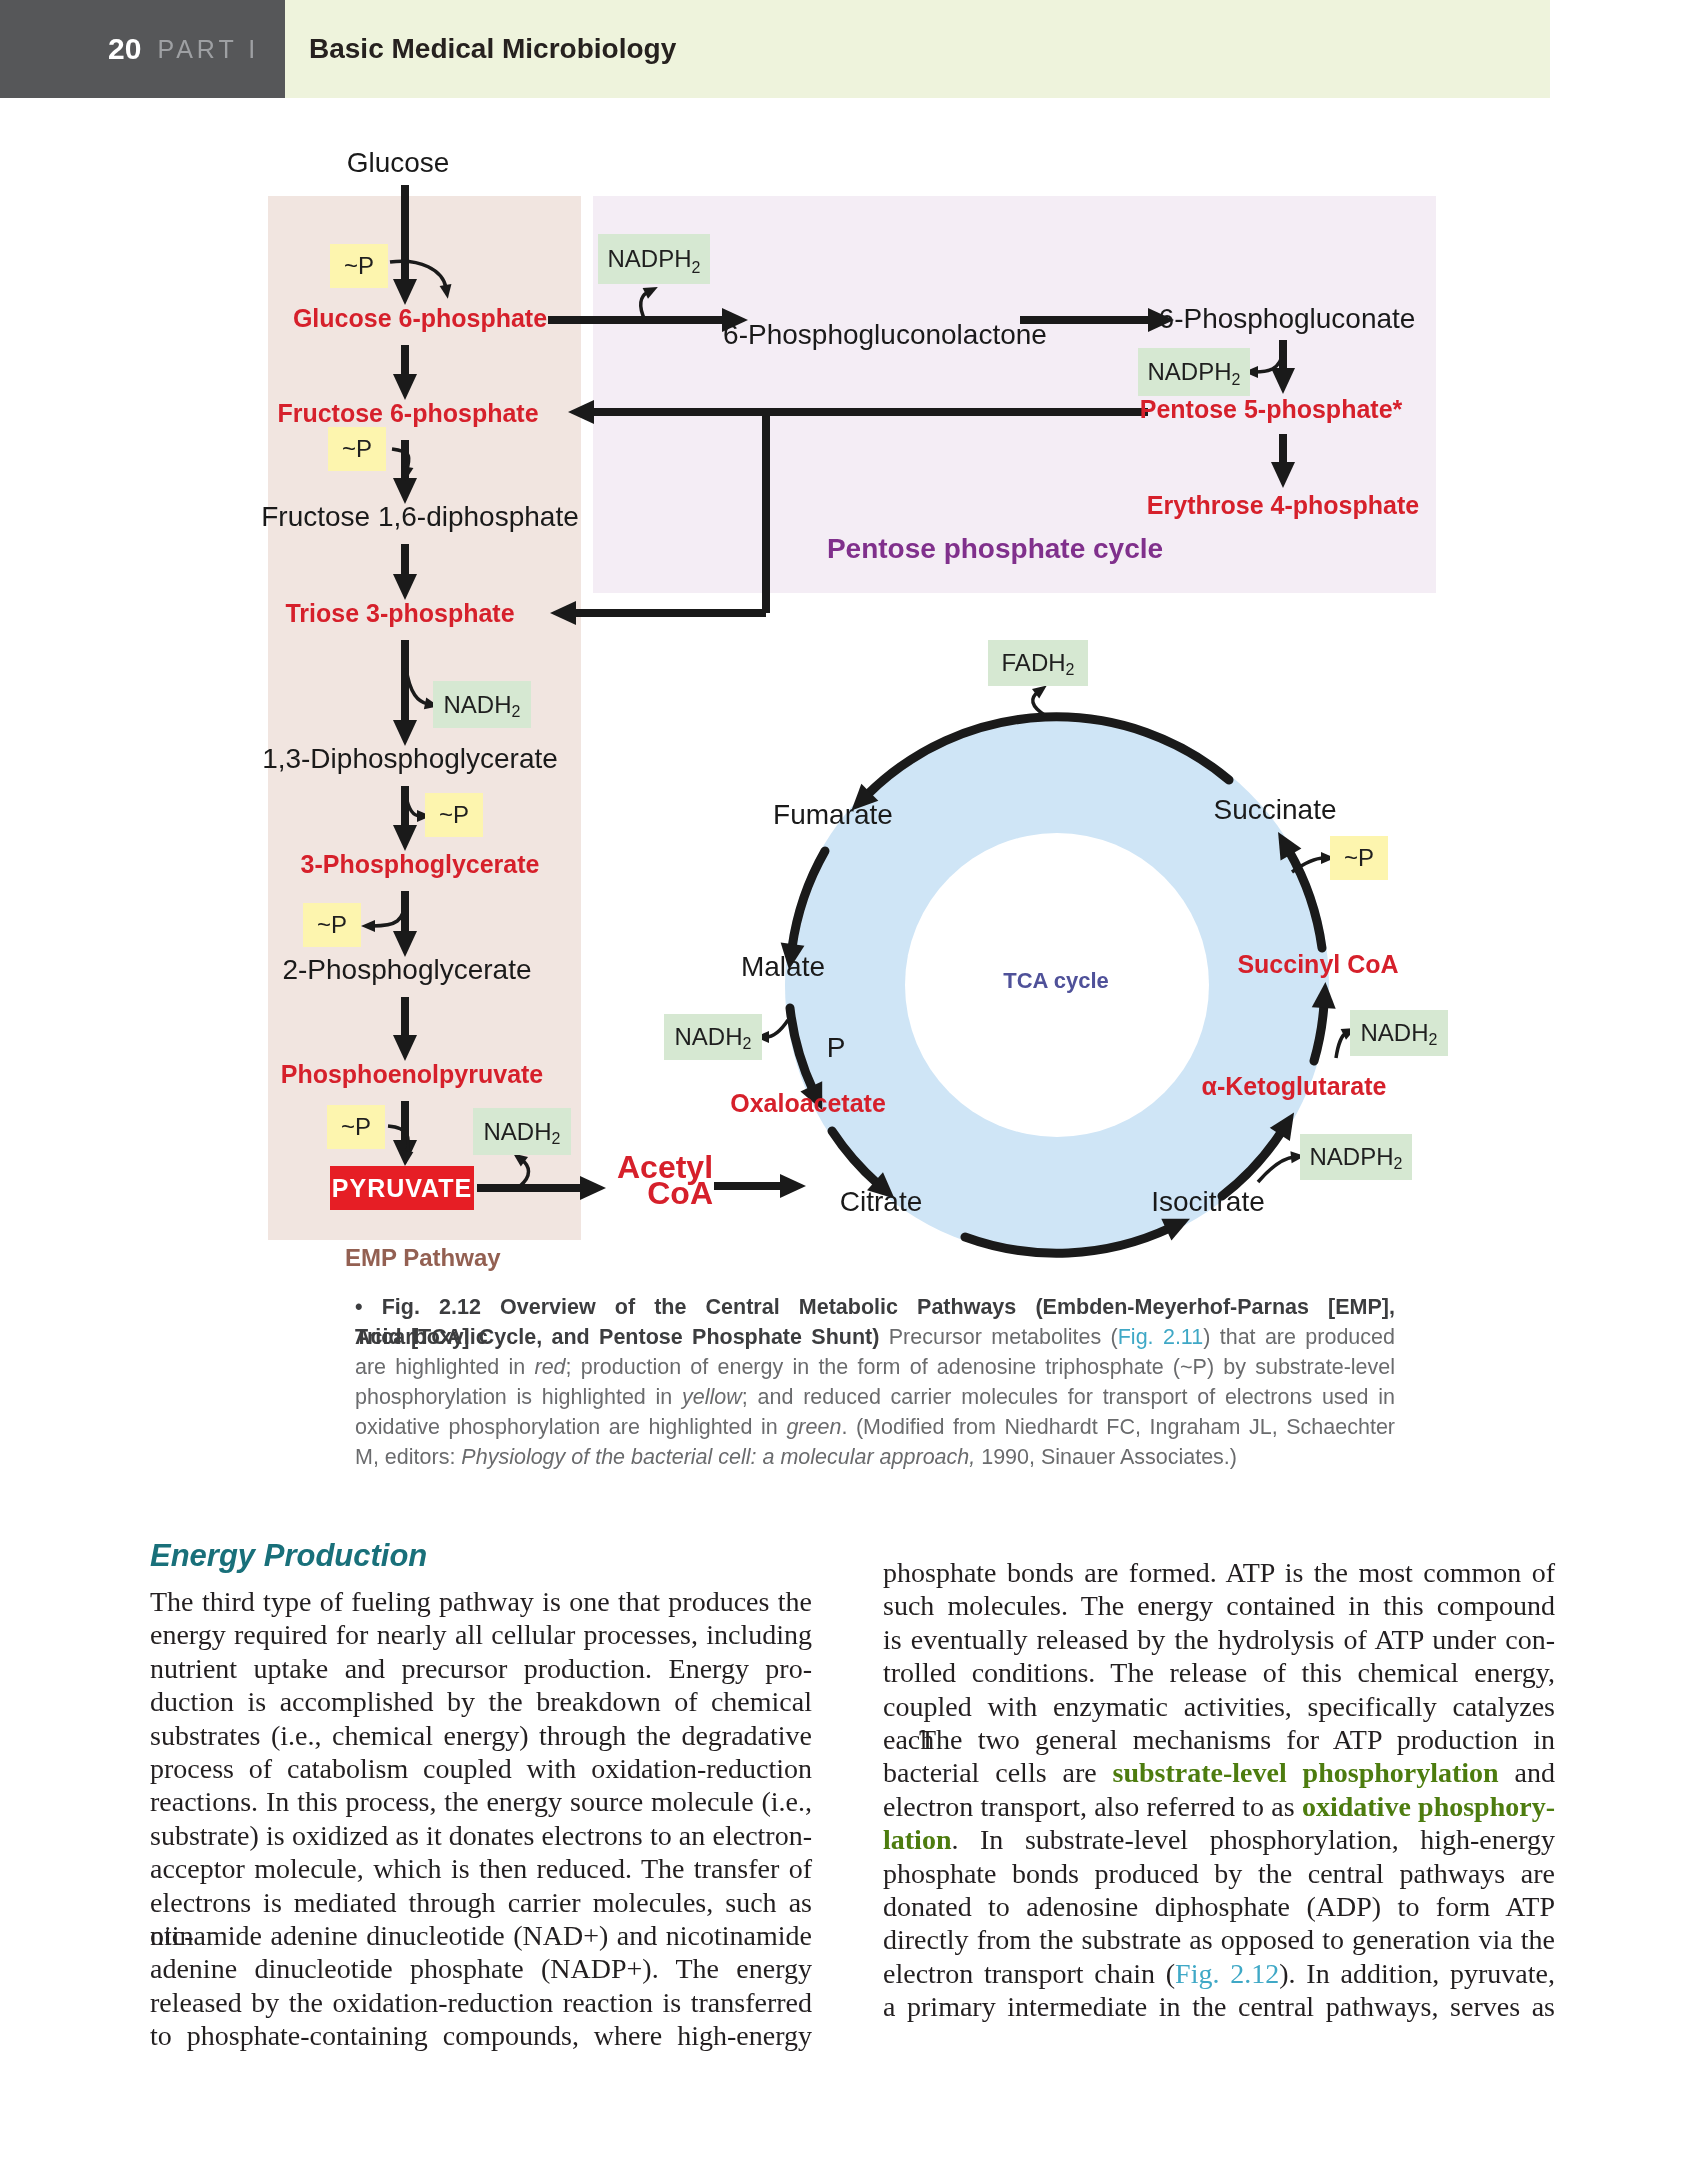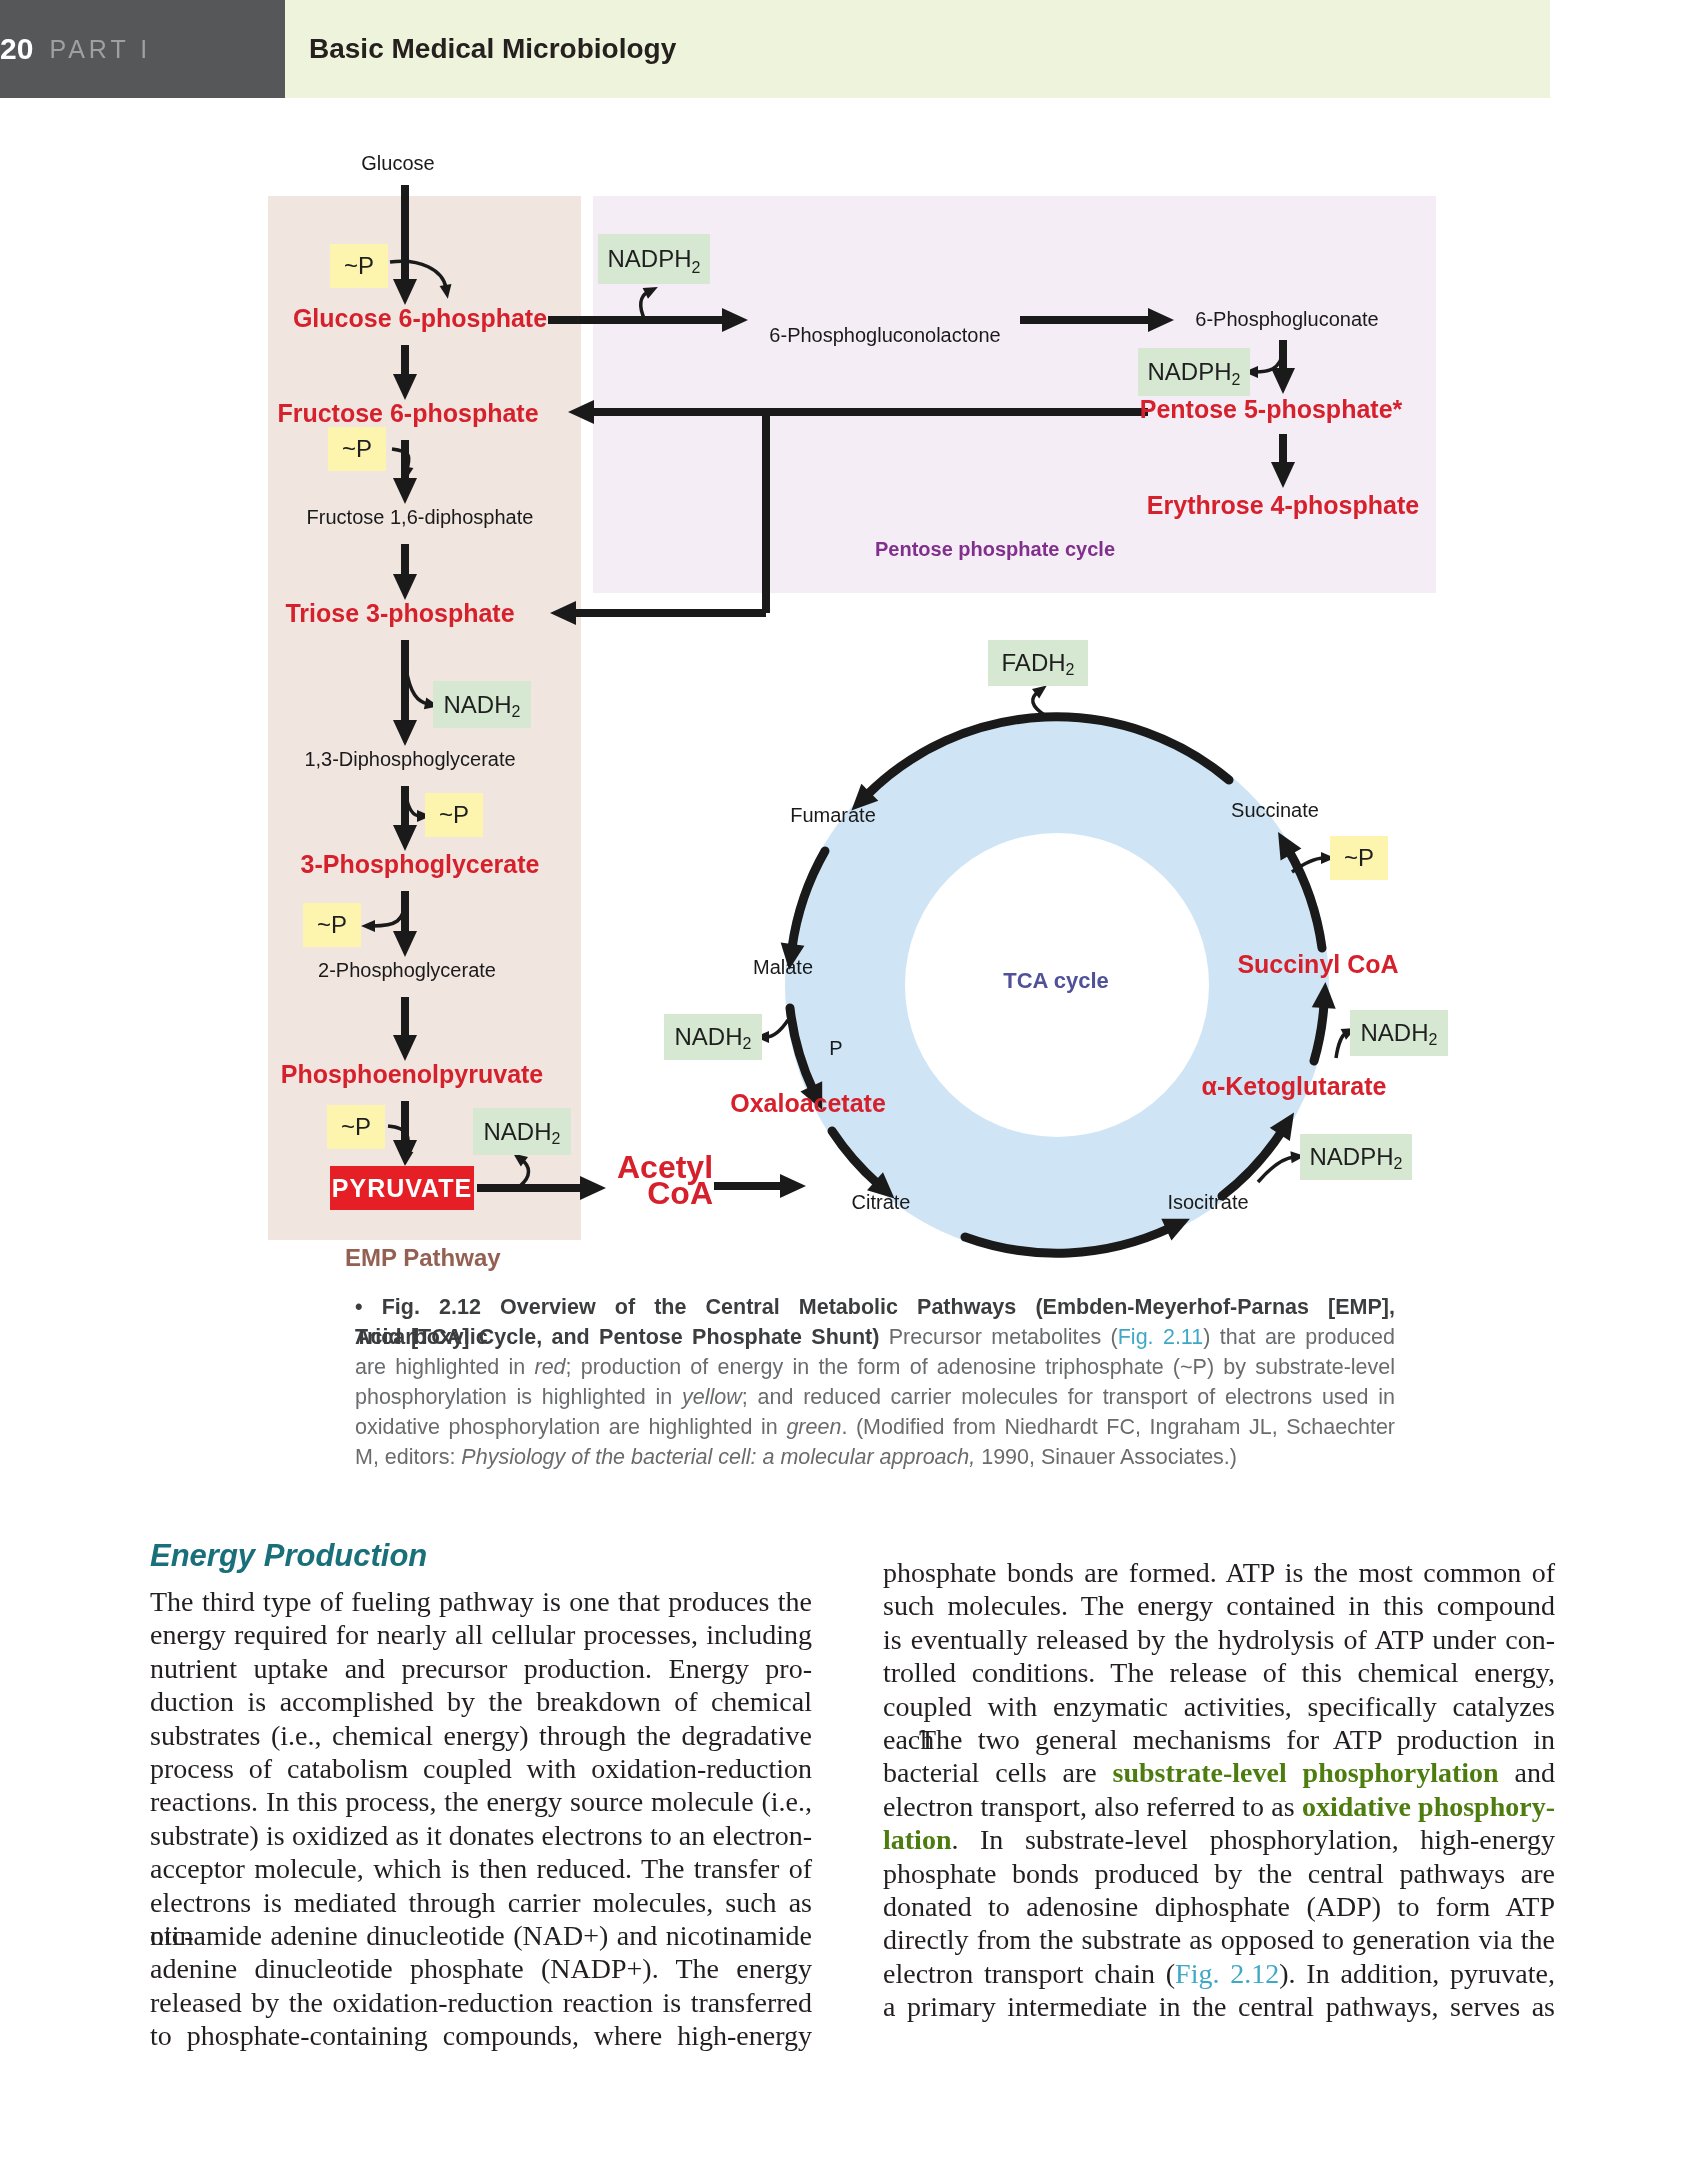--- a/index.html
+++ b/index.html
@@ -1,32 +1,32 @@
 <!DOCTYPE html>
 <html><head>
 <meta charset="utf-8">
 <style>
   html,body{margin:0;padding:0;background:#fff;}
   #page{position:relative;width:1700px;height:2175px;background:#ffffff;overflow:hidden;
         font-family:"Liberation Sans",sans-serif;}
   
   .hdr-dark{position:absolute;left:0;top:0;width:285px;height:98px;background:#565759;
-            display:flex;align-items:center;box-sizing:border-box;gap:16px;}
+            display:flex;align-items:center;box-sizing:border-box;padding-left:108px;gap:16px;}
   .pgnum{font-weight:bold;font-size:30px;color:#ffffff;}
   .part{font-size:25px;color:#9ea0a3;letter-spacing:4px;white-space:nowrap;}
   .hdr-band{position:absolute;left:285px;top:0;width:1265px;height:98px;background:#eef3dc;
             display:flex;align-items:center;box-sizing:border-box;padding-left:24px;}
   .book-title{font-weight:bold;font-size:28px;color:#26211f;}
   
   .panel{position:absolute;}
   .emp-panel{left:268px;top:196px;width:313px;height:1044px;background:#f1e5e0;}
   .pentose-panel{left:593px;top:196px;width:843px;height:397px;background:#f4edf5;}
   #fig-svg{position:absolute;left:0;top:0;}
   
-  .fl{position:absolute;transform:translateX(-50%);font-size:20px;color:#1a1a1a;
+  .fl{position:absolute;transform:translateX(-50%);font-size:28px;color:#1a1a1a;
       white-space:nowrap;line-height:26px;}
   .fl.red{font-weight:bold;color:#d6202b;font-size:25px;}
   .fl.purple{font-weight:bold;color:#80308c;}
   .fl.tcacol{font-weight:bold;color:#4f5199;font-size:22px;text-align:center;}
   .fl-left{position:absolute;font-weight:bold;font-size:24px;color:#936052;white-space:nowrap;}
   .acetyl{position:absolute;transform:translateX(-50%);text-align:right;font-weight:bold;
           color:#d6202b;font-size:32px;line-height:26px;white-space:nowrap;}
   
   .cof{position:absolute;display:flex;align-items:center;justify-content:center;
        font-size:24px;color:#1f1f1f;box-sizing:border-box;}

